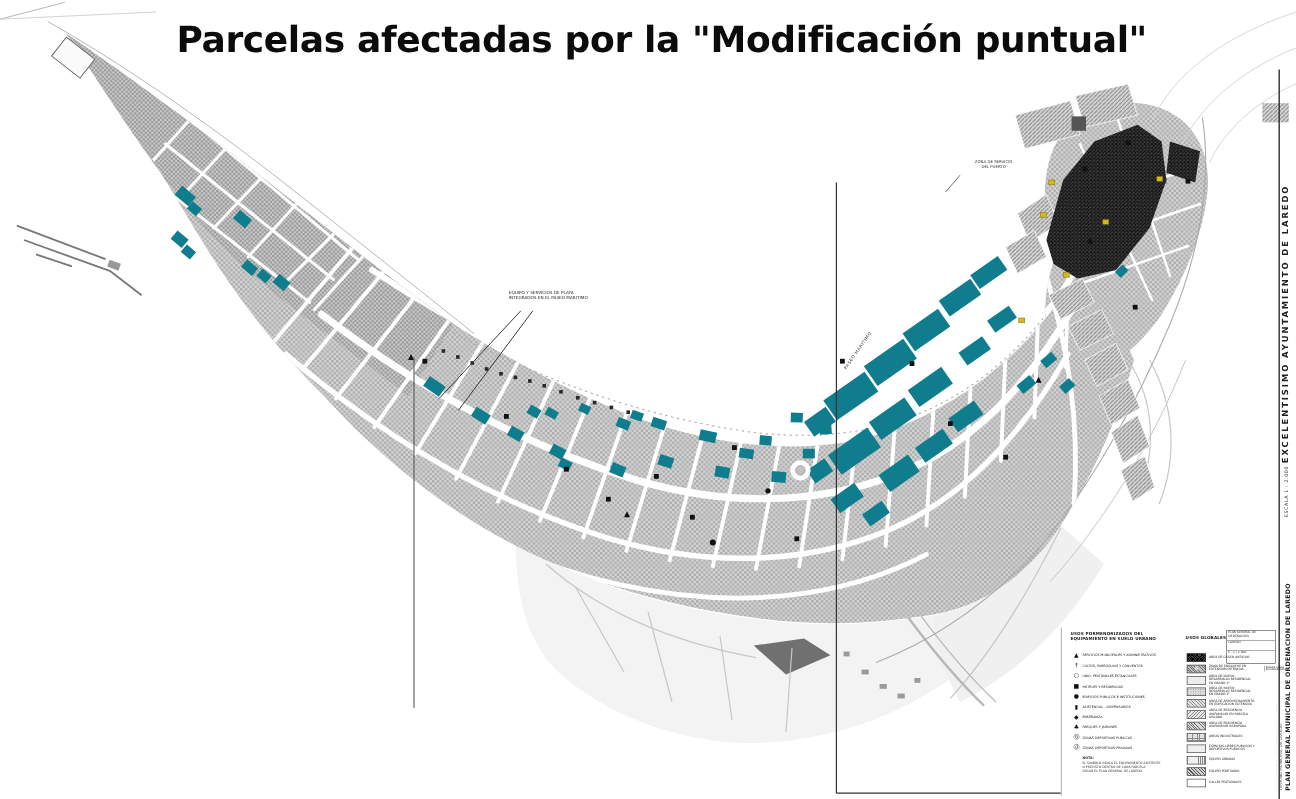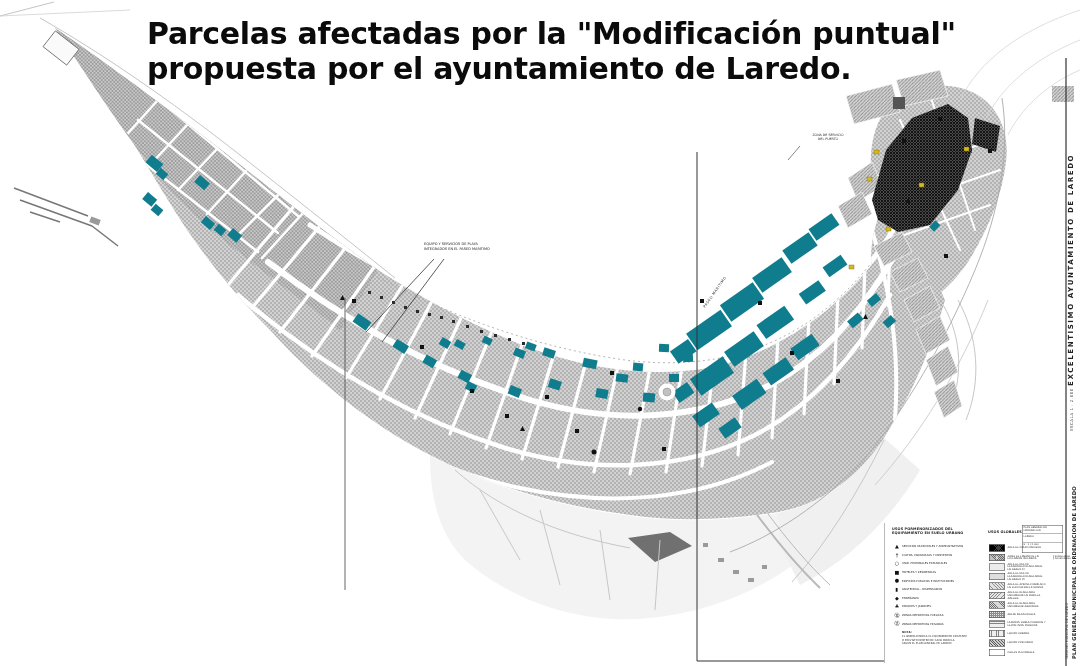--- a/index.html
+++ b/index.html
@@ -297,21 +297,20 @@
     <g stroke="#333" fill="none">
       <path d="M345,298 L345,590" stroke-width="0.9" stroke="#555"></path>
       <path d="M697,152 L697,661" stroke-width="1"></path>
       <path d="M697,661 L1063,661" stroke-width="1"></path>
       <path d="M1066,58 L1066,666" stroke-width="1.2"></path>
     </g>
   </svg>
 
   <div id="map-title">
     <div>Parcelas afectadas por la "Modificación puntual"</div>
-    <div>propuesta por el ayuntamiento de Laredo.</div>
   </div>
 
   <div id="playa-note" class="half">
     <div>EQUIPO Y SERVICIOS DE PLAYA</div>
     <div>INTEGRADOS EN EL PASEO MARITIMO</div>
   </div>
 
   <div id="puerto-note" class="half">
     <div>ZONA DE SERVICIO</div>
     <div>DEL PUERTO</div>

